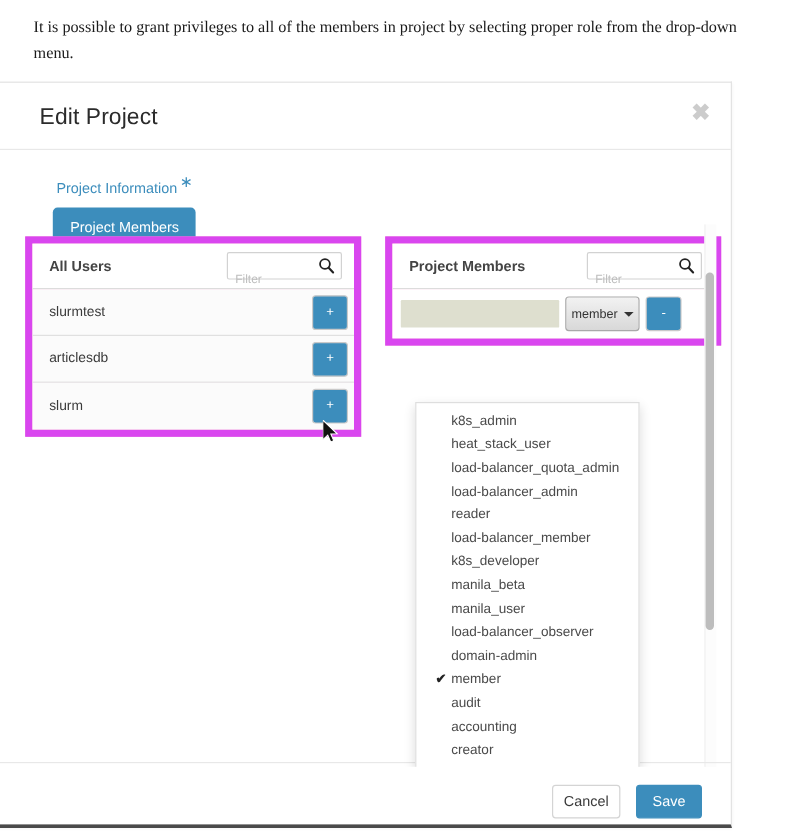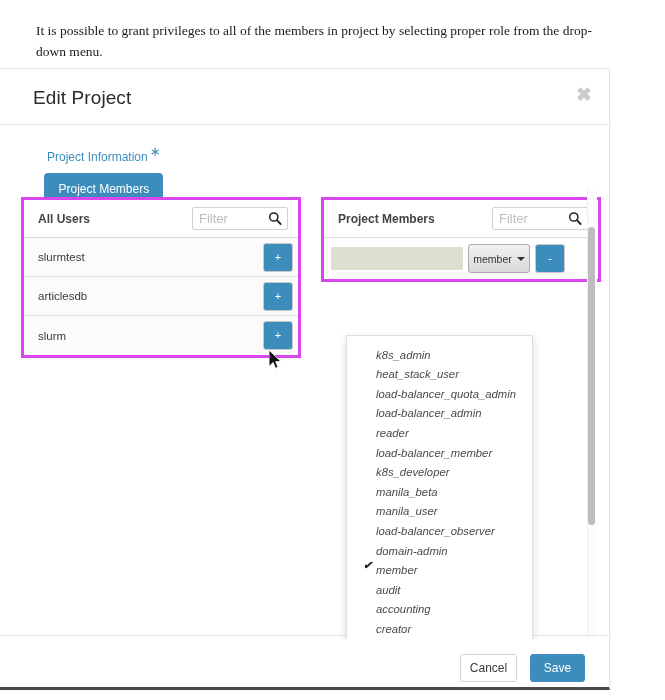--- a/index.html
+++ b/index.html
@@ -20,21 +20,21 @@
   .intro {
     position: absolute;
     left: 24px;
     top: 8px;
     width: 606px;
     font-size: 13.5px;
     line-height: 21px;
     color: #1a1a1a;
     font-family: "Liberation Serif", serif;
   }
-  .intro p { margin: 12px; }
+  .intro p { margin: 4px; }
 
   
   .modal {
     position: absolute;
     left: -10px;
     top: 68px;
     width: 620px;
     height: 622px;
     background: #ffffff;
     border: 1px solid #e3e3e3;
@@ -105,21 +105,21 @@
     left: 0;
     top: 112px;
     width: 618px;
     height: 458px;
     overflow: hidden;
   }
 
   .panel {
     position: absolute;
     background: #f9a8d4;
-    border: 3px solid #d946ef;
+    border: 6px solid #d946ef;
     box-sizing: border-box;
   }
   .panel.left  { left: 30px;  top: 16px; width: 280px; }
   .panel.right { left: 330px; top: 16px; width: 280px; }
 
   .panel-head {
     height: 38px;
     border-bottom: 1px solid #dcdcdc;
     display: flex;
     align-items: center;
@@ -137,27 +137,27 @@
     position: relative;
     width: 96px;
     height: 23px;
     border: 1px solid #d2d2d2;
     border-radius: 2px;
     box-sizing: border-box;
     background: #fff;
   }
   .filter-box input {
     position: absolute;
-    left: 0; top: 0;
+    left: 0; top: 12px;
     width: 74px;
     height: 21px;
     border: 0;
     outline: none;
     padding: 0 0 0 6px;
-    font-size: 13px;
+    font-size: 10px;
     color: #555;
     background: transparent;
     font-family: "Liberation Sans", sans-serif;
   }
   .filter-box input::placeholder { color: #bdbdbd; }
   .search-icon {
     position: absolute;
     right: 5px;
     top: 3px;
     width: 14px;
@@ -249,28 +249,27 @@
     z-index: 20;
   }
   .dropdown-inner {
     position: absolute;
     left: 0; top: 5px;
     width: 100%;
   }
   .dd-item {
     height: 19.6px;
     display: flex;
-    align-items: flex-end;
+    align-items: center;
     font-size: 11.3px;
     color: #4a4a4a;
     padding-left: 29px;
     position: relative;
     cursor: pointer;
     white-space: nowrap;
-    font-style: italic;
   }
   .dd-check {
     position: absolute;
     left: 16px;
     top: 2px;
     font-size: 11px;
     color: #222;
     font-weight: bold;
   }
 

